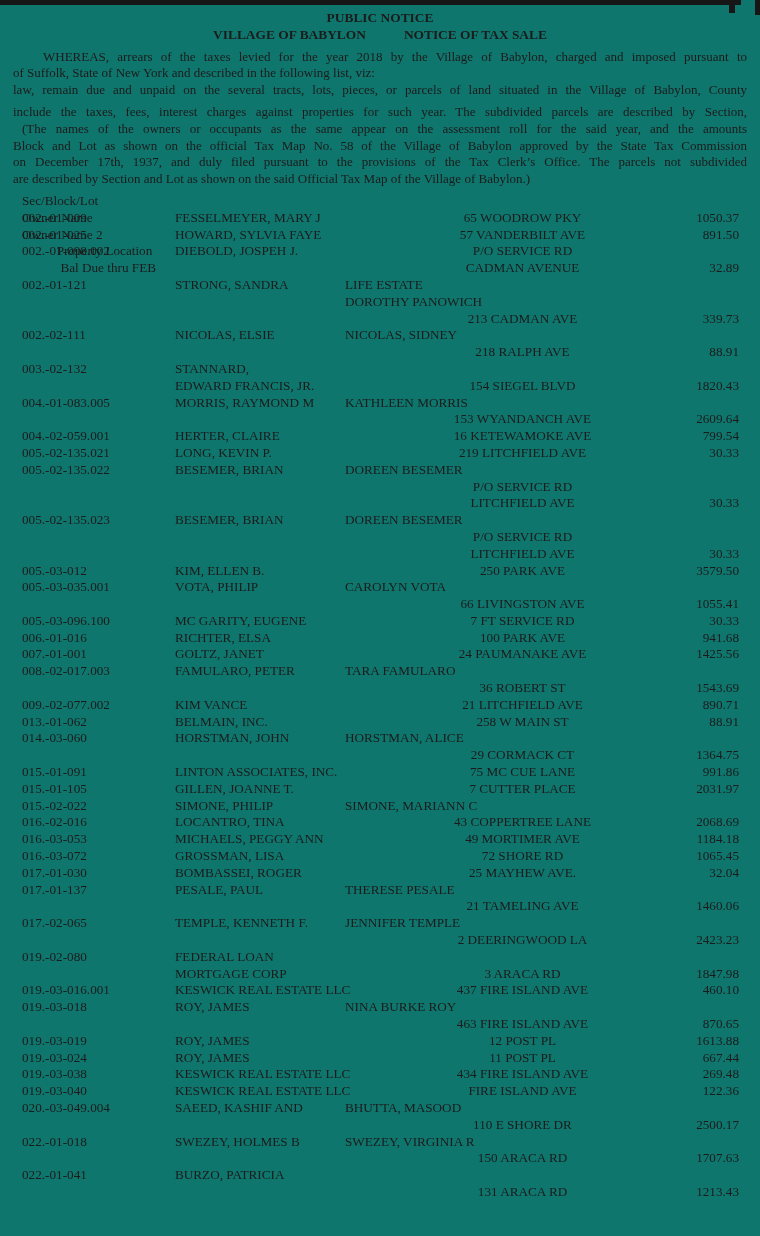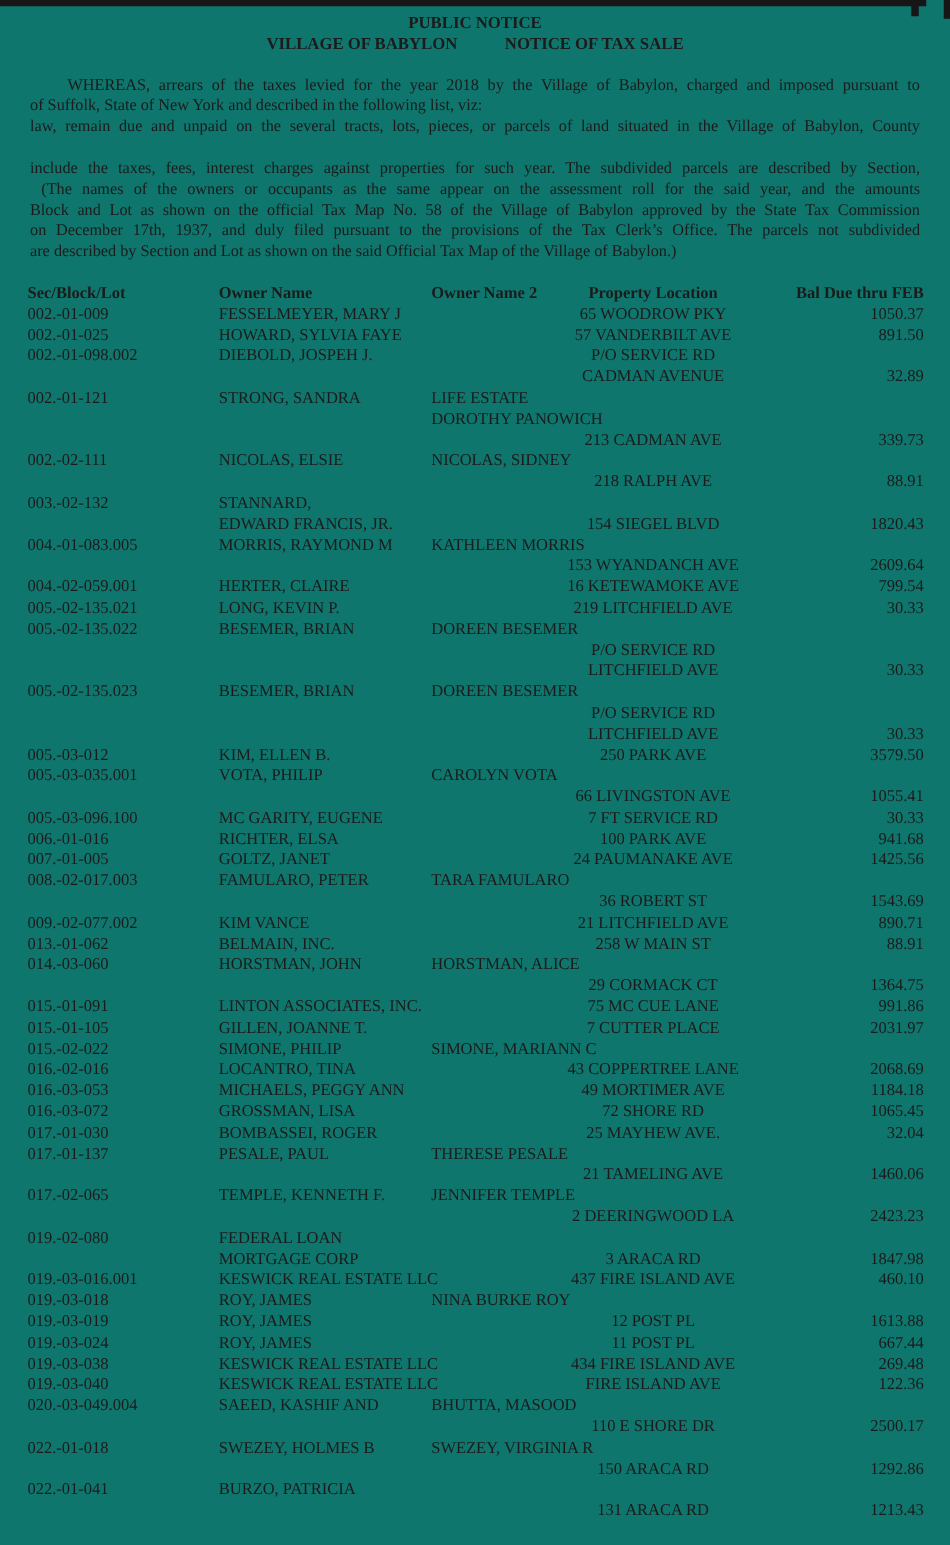--- a/index.html
+++ b/index.html
@@ -19,30 +19,30 @@
   .rule-tick   { position:absolute; left:729px; top:0; width:6px; height:13px; background:#161616; }
   .rule-corner { position:absolute; left:755px; top:0; width:5px; height:15px; background:#161616; }
 
   .title, .subtitle {
     text-align:center; font-weight:bold;
     font-size:13.4px; line-height:16.8px;
   }
   .subtitle .gap { display:inline-block; width:38px; }
 
   .para {
-    margin:16px; font-size:13px; line-height:16.8px;
+    margin:5px; font-size:13px; line-height:16.8px;
   }
   .para .line { text-align:justify; text-align-last:justify; height:16.8px; overflow:hidden; }
   .para .line.last { text-align-last:left; }
   .para1 .line.first { padding-left:30px; box-sizing:border-box; }
   .para2 .line.first { padding-left:9px;  box-sizing:border-box; }
 
   .taxtable { margin-left:14px; font-size:13.2px; }
   .trow { display:flex; height:16.8px; line-height:16.8px; white-space:nowrap; }
-  .trow.head { font-weight:bold; }
+  .trow.head { font-weight:normal;flex-direction:column; }
   .c  { flex:0 0 auto; }
   .c1 { width:153px; }
   .c2 { width:170px; }
   .c3 { width:95px;  }
   .c4 { width:165px; text-align:center; }
   .c5 { width:147px; text-align:right; padding-right:13px; box-sizing:border-box; }
 </style>
 </head>
 <body>
 
@@ -255,21 +255,21 @@
           <div class="c c5">30.33</div>
         </div>
         <div class="trow">
           <div class="c c1">006.-01-016</div>
           <div class="c c2">RICHTER, ELSA</div>
           <div class="c c3"></div>
           <div class="c c4">100 PARK AVE</div>
           <div class="c c5">941.68</div>
         </div>
         <div class="trow">
-          <div class="c c1">007.-01-005</div>
+          <div class="c c1">007.-01-001</div>
           <div class="c c2">GOLTZ, JANET</div>
           <div class="c c3"></div>
           <div class="c c4">24 PAUMANAKE AVE</div>
           <div class="c c5">1425.56</div>
         </div>
         <div class="trow">
           <div class="c c1">008.-02-017.003</div>
           <div class="c c2">FAMULARO, PETER</div>
           <div class="c c3">TARA FAMULARO</div>
           <div class="c c4"></div>
@@ -409,20 +409,27 @@
           <div class="c c5">460.10</div>
         </div>
         <div class="trow">
           <div class="c c1">019.-03-018</div>
           <div class="c c2">ROY, JAMES</div>
           <div class="c c3">NINA BURKE ROY</div>
           <div class="c c4"></div>
           <div class="c c5"></div>
         </div>
         <div class="trow">
+          <div class="c c1"></div>
+          <div class="c c2"></div>
+          <div class="c c3"></div>
+          <div class="c c4">463 FIRE ISLAND AVE</div>
+          <div class="c c5">870.65</div>
+        </div>
+        <div class="trow">
           <div class="c c1">019.-03-019</div>
           <div class="c c2">ROY, JAMES</div>
           <div class="c c3"></div>
           <div class="c c4">12 POST PL</div>
           <div class="c c5">1613.88</div>
         </div>
         <div class="trow">
           <div class="c c1">019.-03-024</div>
           <div class="c c2">ROY, JAMES</div>
           <div class="c c3"></div>
@@ -462,21 +469,21 @@
           <div class="c c2">SWEZEY, HOLMES B</div>
           <div class="c c3">SWEZEY, VIRGINIA R</div>
           <div class="c c4"></div>
           <div class="c c5"></div>
         </div>
         <div class="trow">
           <div class="c c1"></div>
           <div class="c c2"></div>
           <div class="c c3"></div>
           <div class="c c4">150 ARACA RD</div>
-          <div class="c c5">1292.86</div>
+          <div class="c c5">1707.63</div>
         </div>
         <div class="trow">
           <div class="c c1">022.-01-041</div>
           <div class="c c2">BURZO, PATRICIA</div>
           <div class="c c3"></div>
           <div class="c c4"></div>
           <div class="c c5"></div>
         </div>
         <div class="trow">
           <div class="c c1"></div>

